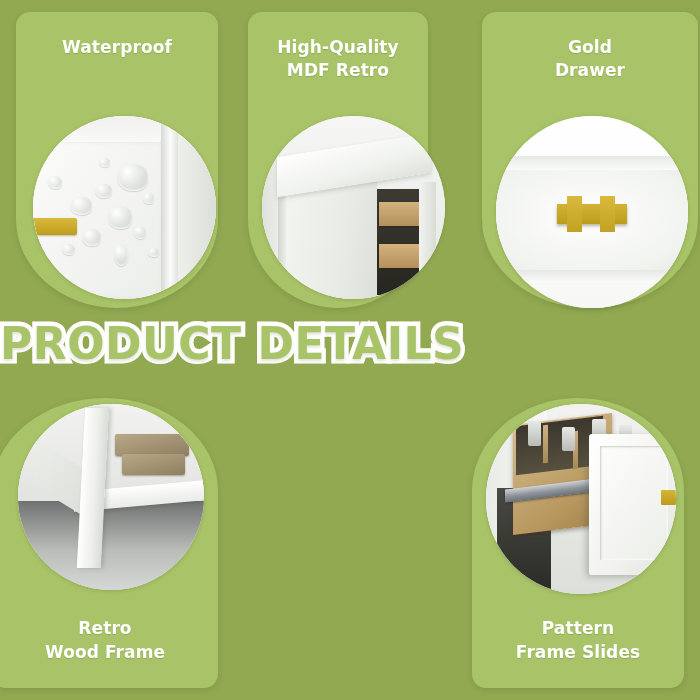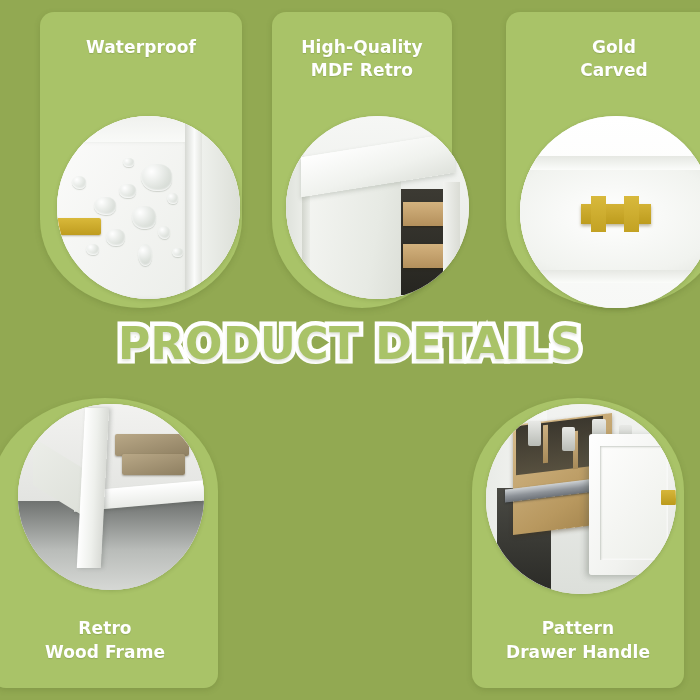--- a/index.html
+++ b/index.html
@@ -9,21 +9,20 @@
     font-family:"DejaVu Sans","Liberation Sans",sans-serif;
     position:relative;
   }
   .stage{position:absolute;inset:0;width:700px;height:700px;}
 
   
   .card{position:absolute;background:#a9c368;}
   .card.top{
     border-radius:14px 14px 50% 50% / 14px 14px 30% 30%;
     box-shadow:0 2px 6px rgba(60,80,30,.18);
-    margin-left:24px;
   }
   .card.bot{
     border-radius:50% 50% 14px 14px / 32% 32% 14px 14px;
     box-shadow:0 2px 6px rgba(60,80,30,.18);
   }
 
   
   #card-waterproof{left:16px;  top:12px;  width:202px; height:296px;}
   #card-mdf{       left:248px; top:12px;  width:180px; height:296px;}
   #card-handle{    left:482px; top:12px;  width:216px; height:296px;}
@@ -180,21 +179,21 @@
       border-radius:3px;box-shadow:-3px 2px 6px rgba(70,78,65,.3);}
   .p6 .frontin{position:absolute;left:60%;top:22%;width:36%;height:60%;
       background:linear-gradient(130deg,#fdfdfc,#eceee9);
       box-shadow:inset 1px 1px 2px rgba(160,166,156,.55),inset -1px -1px 2px rgba(255,255,255,.9);}
   .p6 .gold2{position:absolute;left:92%;top:45%;width:8%;height:8%;
       background:linear-gradient(180deg,#d6b63a,#bb9a1c);border-radius:1px;}
 
   
   .title{
     position:absolute;left:0;right:0;top:318px;
-    text-align:center;
+    text-align:left;
     font-size:44px;font-weight:bold;letter-spacing:.5px;
     color:#a9c368;
     -webkit-text-stroke:9px #ffffff;
     paint-order:stroke fill;
     text-shadow:0 2px 3px rgba(70,90,40,.18);
     white-space:nowrap;
   }
 </style>
 </head>
 <body>
@@ -243,21 +242,21 @@
           <div class="body"></div>
         <div class="bodyedge"></div>
           <div class="tabletop"></div>
       </div>
     </div>
   </div>
 
   <div class="card top" id="card-handle">
     <div class="caption">
       <span>Gold</span>
-      <span class="l2">Carved</span>
+      <span class="l2">Drawer</span>
     </div>
     <div class="photo">
       <div class="scene p3">
         <div class="face"></div>
           <div class="ridge t"></div>
           <div class="ridge b"></div>
         <div class="handle"></div>
       </div>
     </div>
   </div>
@@ -299,17 +298,17 @@
         <div class="bottle c"></div>
           <div class="bottle d"></div>
         <div class="slide"></div>
         <div class="front"></div>
           <div class="frontin"></div>
         <div class="gold2"></div>
       </div>
     </div>
     <div class="caption">
       <span>Pattern</span>
-      <span class="l2">Drawer Handle</span>
+      <span class="l2">Frame Slides</span>
     </div>
   </div>
 
 </div>
 
 </body></html>

